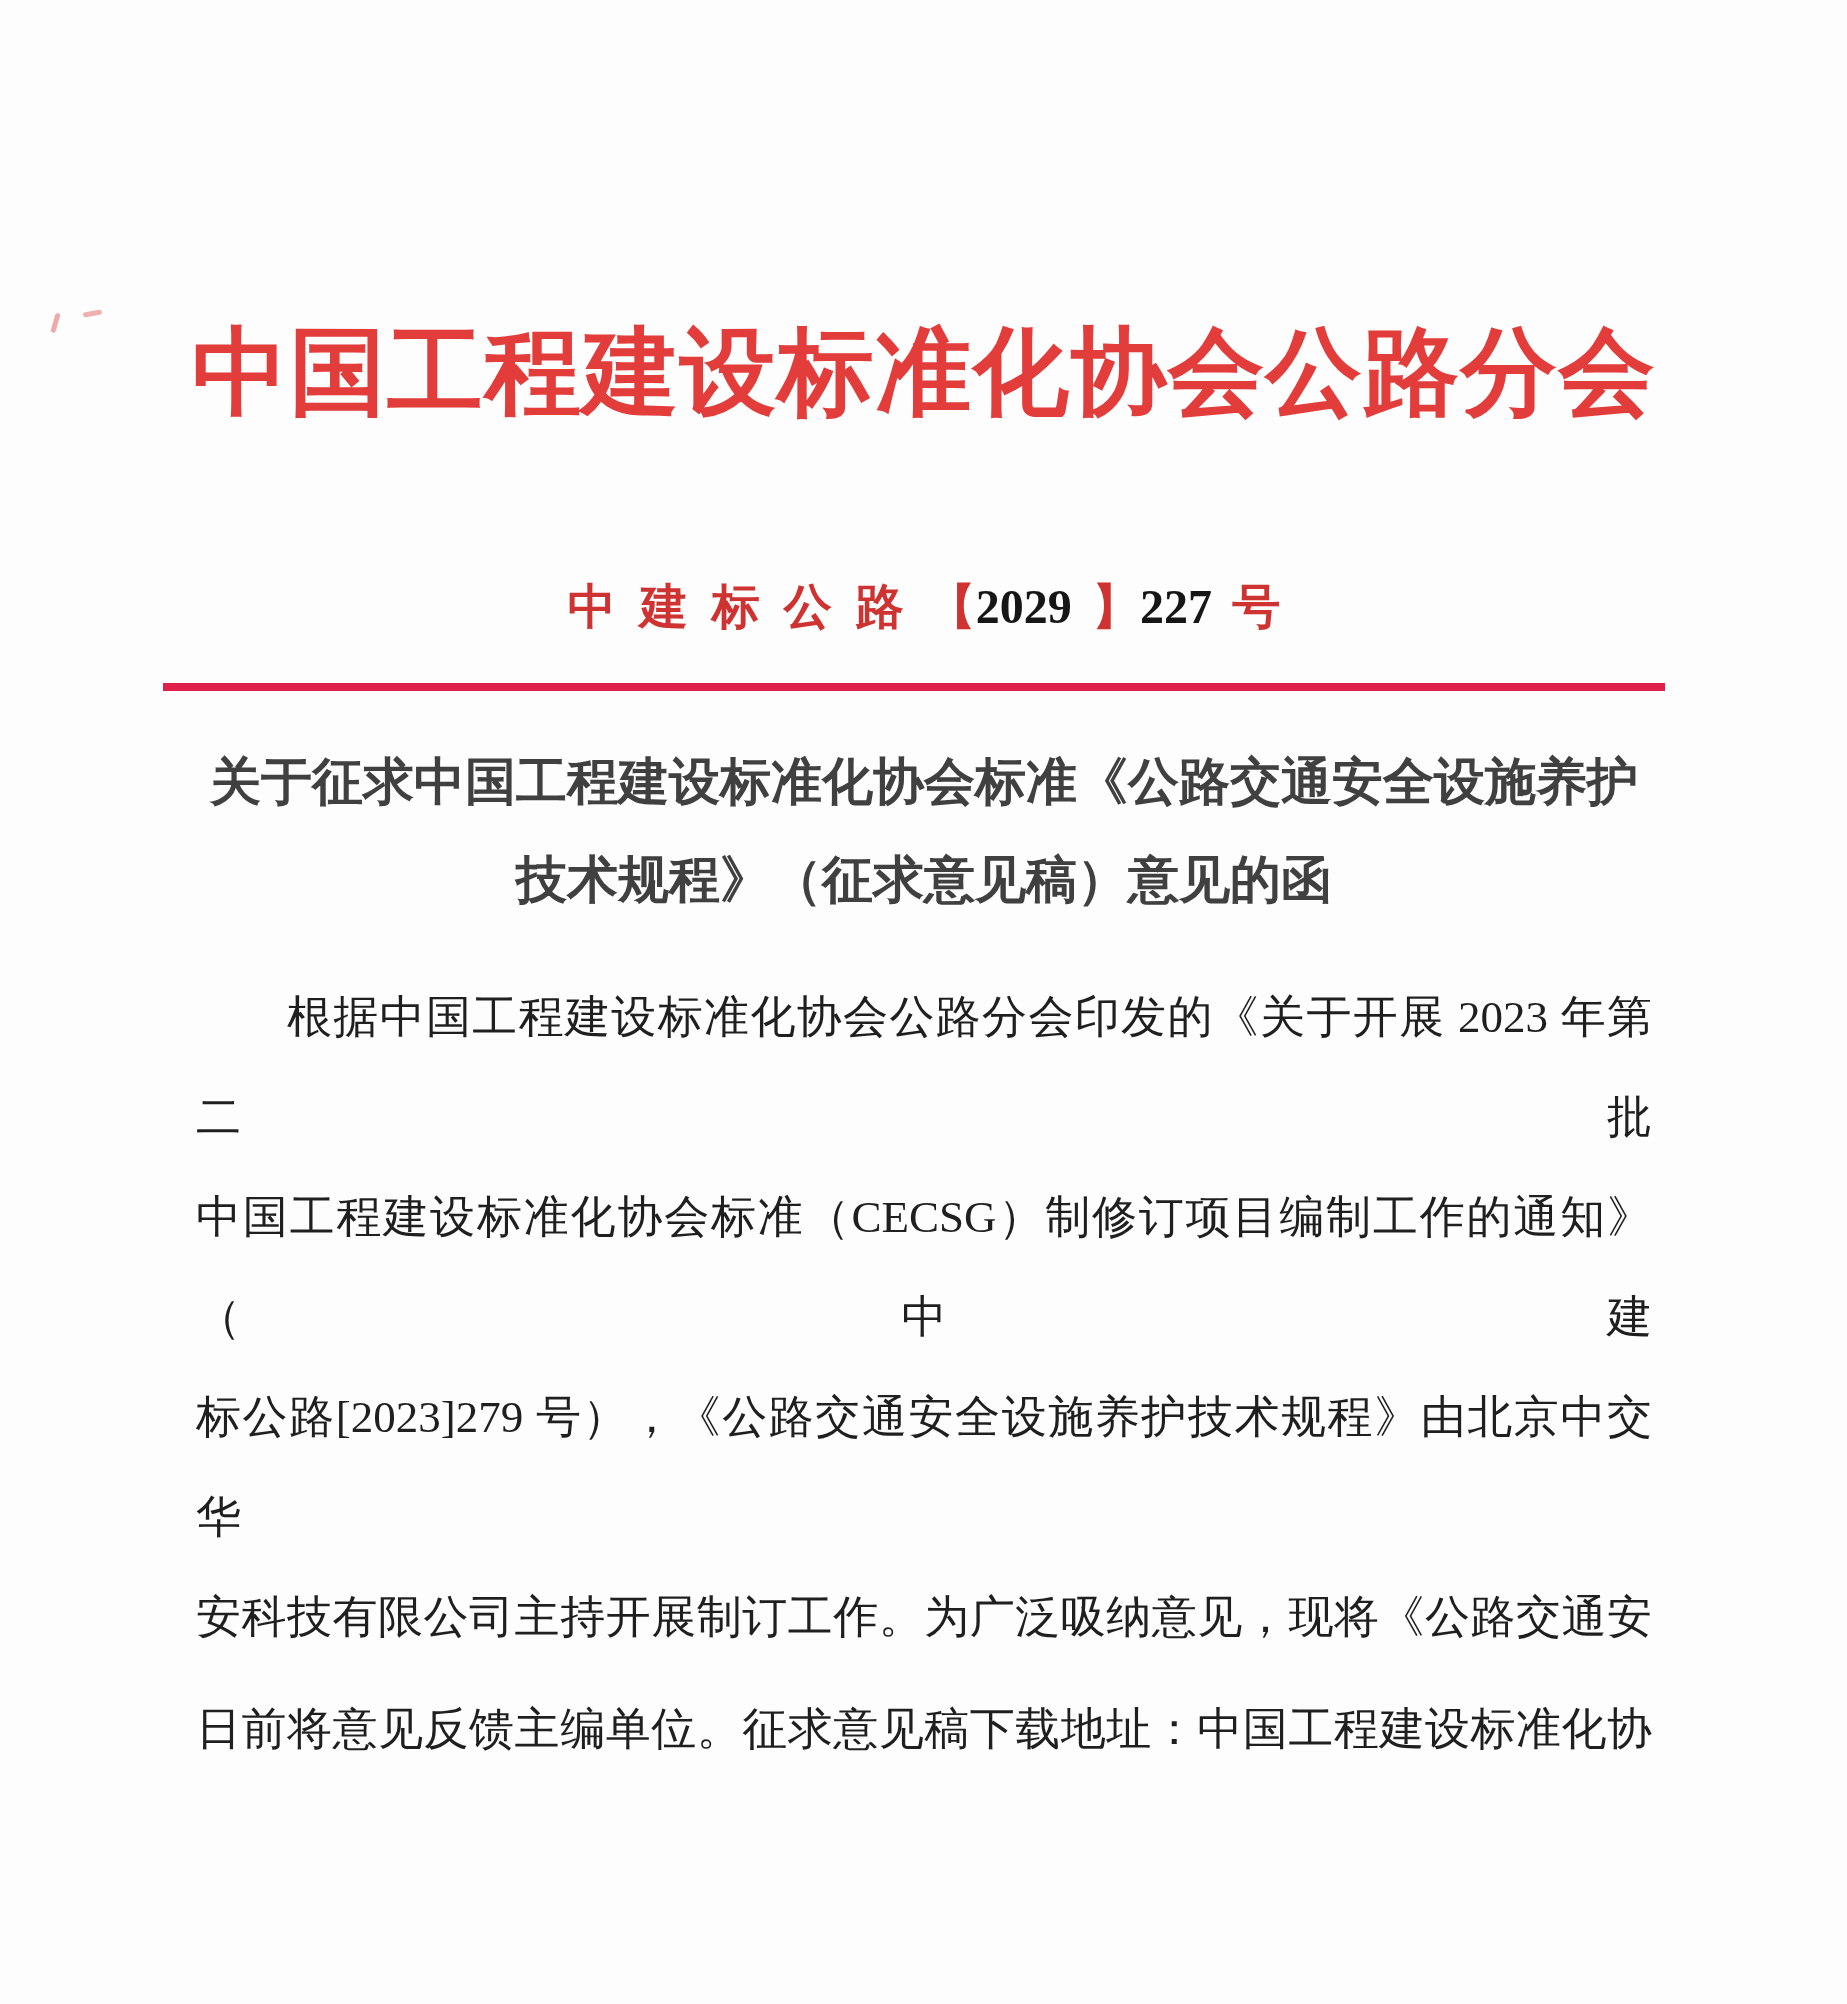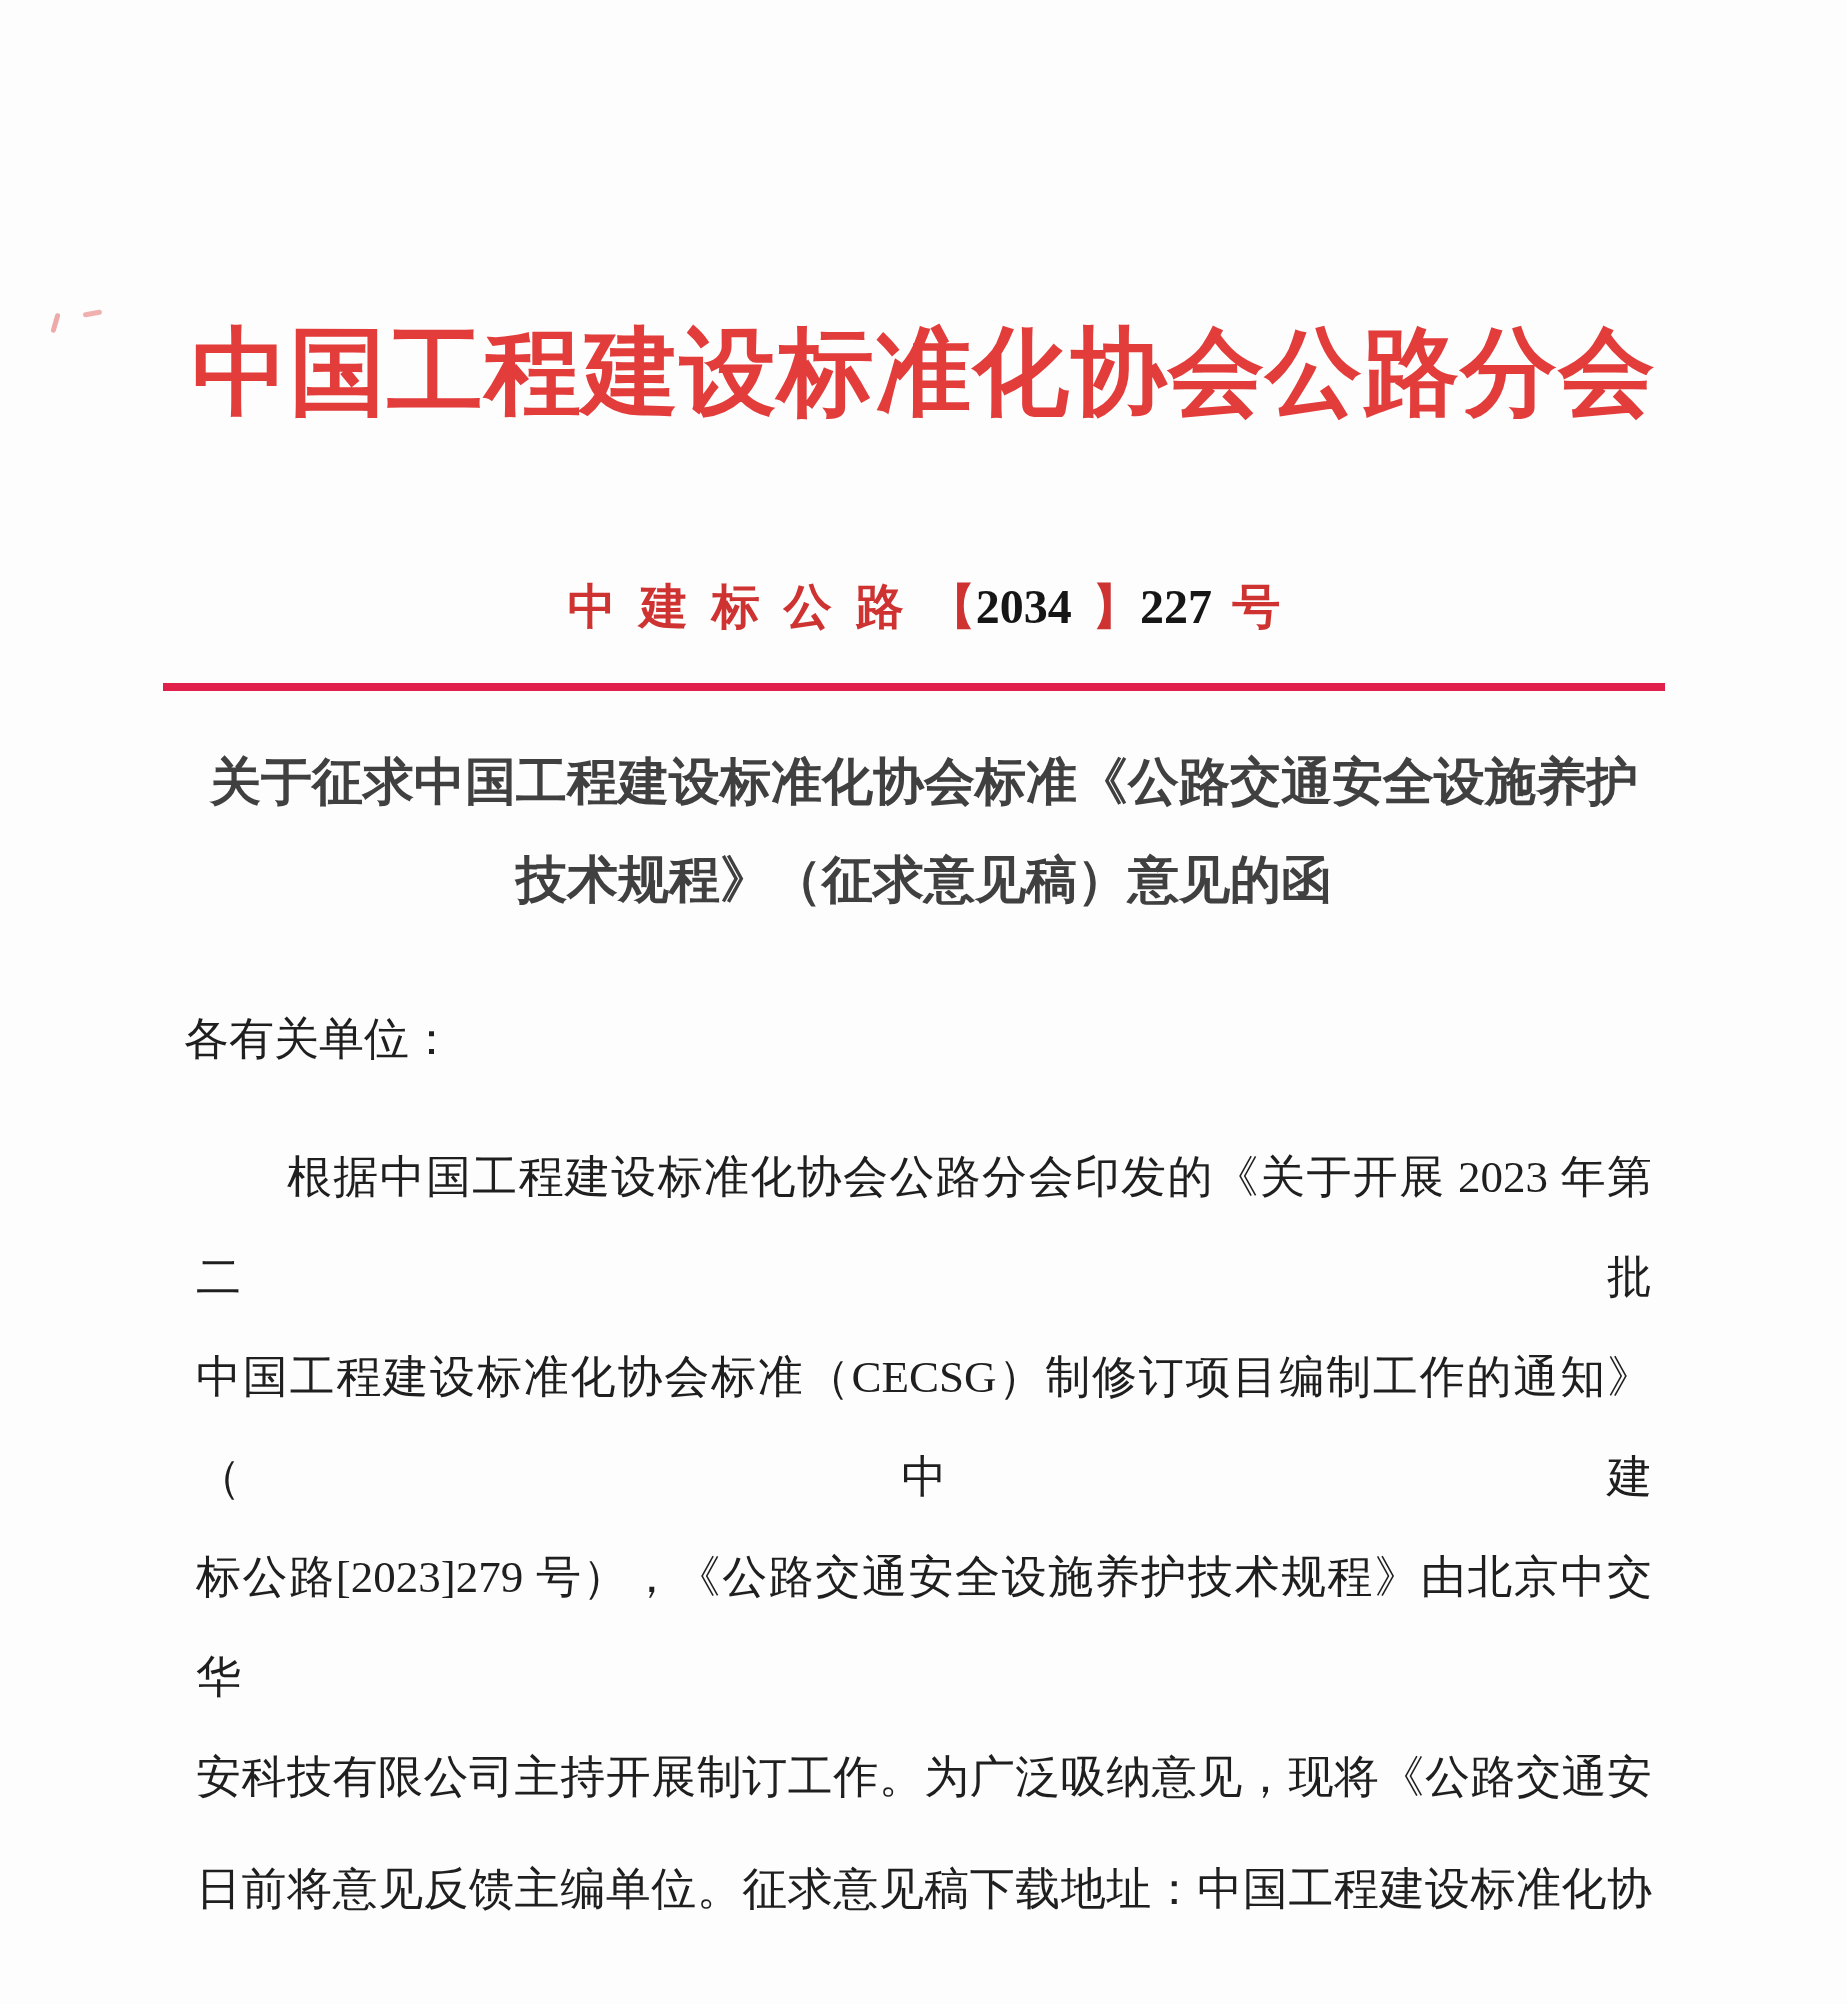--- a/index.html
+++ b/index.html
@@ -86,31 +86,30 @@
 </head>
 <body>
 
 <div class="page">
 
   <div class="artifact"></div>
 
   <h1 class="org-title">中国工程建设标准化协会公路分会</h1>
 
   <div class="doc-number">
-    <span class="dn-red dn-prefix">中建标公路</span><span class="dn-red">【</span><span class="dn-black dn-year">2034</span><span class="dn-red dn-close">】</span><span class="dn-black dn-num">227</span><span class="dn-red dn-suffix">号</span>
+    <span class="dn-red dn-prefix">中建标公路</span><span class="dn-red">【</span><span class="dn-black dn-year">2029</span><span class="dn-red dn-close">】</span><span class="dn-black dn-num">227</span><span class="dn-red dn-suffix">号</span>
   </div>
 
   <div class="red-rule"></div>
 
   <div class="headline">
     <div>关于征求中国工程建设标准化协会标准《公路交通安全设施养护</div>
     <div>技术规程》（征求意见稿）意见的函</div>
   </div>
 
-  <div class="salutation">各有关单位：</div>
 
   <div class="body-block p1">
     <div class="bline jl ind">根据中国工程建设标准化协会公路分会印发的《关于开展 2023 年第二批</div>
     <div class="bline jl">中国工程建设标准化协会标准（CECSG）制修订项目编制工作的通知》（中建</div>
     <div class="bline jl">标公路[2023]279 号），《公路交通安全设施养护技术规程》由北京中交华</div>
     <div class="bline jl">安科技有限公司主持开展制订工作。为广泛吸纳意见，现将《公路交通安</div>
   </div>
 
   <div class="body-block">
     <div class="bline jl">日前将意见反馈主编单位。征求意见稿下载地址：中国工程建设标准化协</div>

